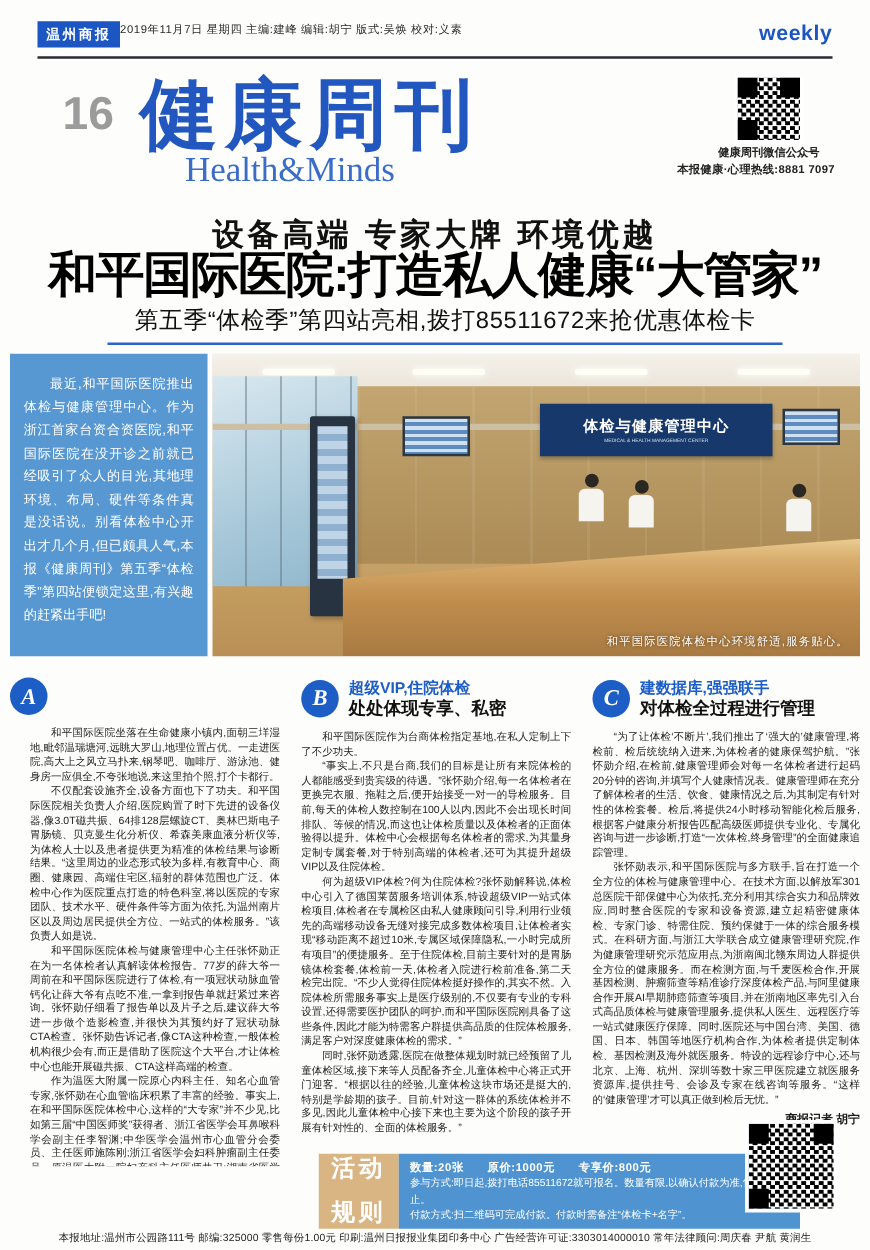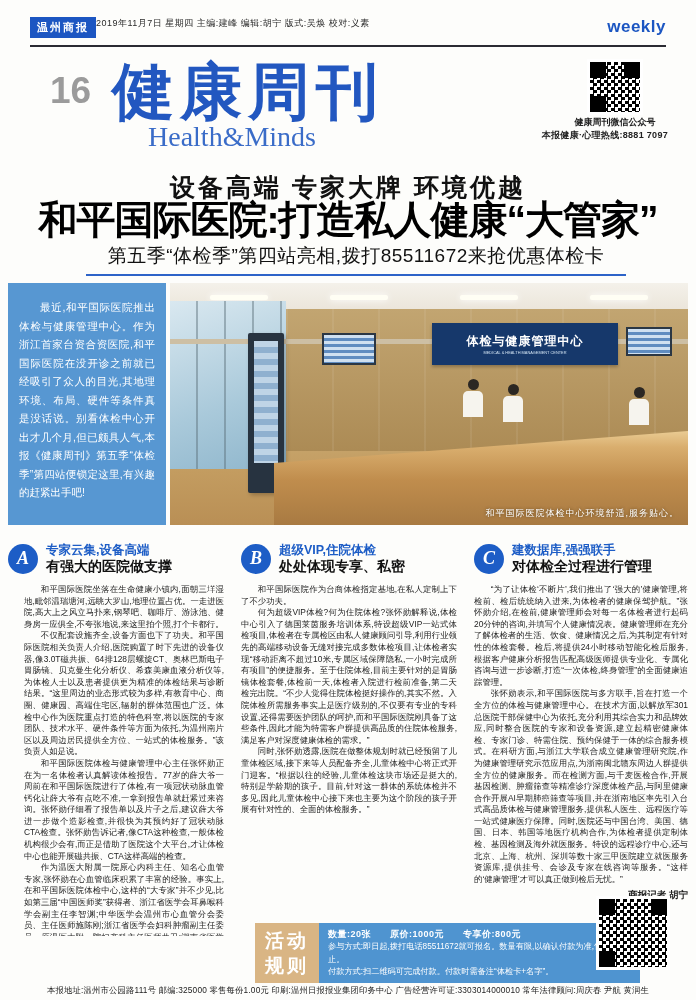--- a/index.html
+++ b/index.html
@@ -85,21 +85,21 @@
              font-family:"Liberation Serif","DejaVu Serif",serif;}
   .sec-t1{color:#1d5dc6;font-weight:bold;font-size:12.5px;line-height:16px;}
   .sec-t2{color:#111;font-weight:bold;font-size:14px;line-height:17px;}
   .sec-body{font-size:8.4px;line-height:11.6px;text-align:justify;color:#1d1d1d;overflow:hidden;}
   .sec-body p{margin:0;text-indent:2em;}
   .body-a{height:352px;margin-left:16px;} .body-b{height:330px;} .body-c{height:300px;}
   .byline{text-align:right;font-weight:bold;font-size:9.5px;margin-top:5px;}
 
   
   .act-label{left:255px;top:923px;width:64px;height:60px;background:#d9b584;color:#fff;
-             display:flex;flex-direction:column;align-items:center;justify-content:center;
+             display:flex;flex-direction:column;align-items:center;justify-content:space-between;
              font-size:19px;font-weight:bold;letter-spacing:3px;line-height:25px;}
   .act-box{left:319px;top:923px;width:321px;height:60px;background:#4f94d0;color:#fff;
            font-size:8.2px;line-height:12.8px;padding:5px 9px;box-sizing:border-box;}
   .act-line1{font-weight:bold;font-size:9px;letter-spacing:.5px;}
   .qr-bottom{left:599px;top:899px;width:68px;height:68px;}
 
   
   .footer{left:0;bottom:4px;width:100%;text-align:center;font-size:8.3px;color:#222;letter-spacing:.2px;}
 </style>
 </head>
@@ -156,43 +156,40 @@
       <div class="head"></div>
       <div class="torso"></div>
     </div>
   <div class="abs ph-desk"></div>
   <div class="abs ph-caption">和平国际医院体检中心环境舒适,服务贴心。</div>
 </div>
 
 <div class="abs col col-a">
   <div class="sec-head">
     <div class="sec-badge">A</div>
-    <div>
-      <div class="sec-t1">专家云集,设备高端</div>
-      <div class="sec-t2">有强大的医院做支撑</div>
-    </div>
   </div>
   <div class="sec-body body-a">
     <p>和平国际医院坐落在生命健康小镇内,面朝三垟湿地,毗邻温瑞塘河,远眺大罗山,地理位置占优。一走进医院,高大上之风立马扑来,钢琴吧、咖啡厅、游泳池、健身房一应俱全,不夸张地说,来这里拍个照,打个卡都行。</p>
     <p>不仅配套设施齐全,设备方面也下了功夫。和平国际医院相关负责人介绍,医院购置了时下先进的设备仪器,像3.0T磁共振、64排128层螺旋CT、奥林巴斯电子胃肠镜、贝克曼生化分析仪、希森美康血液分析仪等,为体检人士以及患者提供更为精准的体检结果与诊断结果。“这里周边的业态形式较为多样,有教育中心、商圈、健康园、高端住宅区,辐射的群体范围也广泛。体检中心作为医院重点打造的特色科室,将以医院的专家团队、技术水平、硬件条件等方面为依托,为温州南片区以及周边居民提供全方位、一站式的体检服务。”该负责人如是说。</p>
     <p>和平国际医院体检与健康管理中心主任张怀勋正在为一名体检者认真解读体检报告。77岁的薛大爷一周前在和平国际医院进行了体检,有一项冠状动脉血管钙化让薛大爷有点吃不准,一拿到报告单就赶紧过来咨询。张怀勋仔细看了报告单以及片子之后,建议薛大爷进一步做个造影检查,并很快为其预约好了冠状动脉CTA检查。张怀勋告诉记者,像CTA这种检查,一般体检机构很少会有,而正是借助了医院这个大平台,才让体检中心也能开展磁共振、CTA这样高端的检查。</p>
     <p>作为温医大附属一院原心内科主任、知名心血管专家,张怀勋在心血管临床积累了丰富的经验。事实上,在和平国际医院体检中心,这样的“大专家”并不少见,比如第三届“中国医师奖”获得者、浙江省医学会耳鼻喉科学会副主任李智渊;中华医学会温州市心血管分会委员、主任医师施陈刚;浙江省医学会妇科肿瘤副主任委员、原温医大附一院妇产科主任医师共卫;湖南省医学会放射分会委员、和平国际医院影像中心主任医师王建军;南京军区感染专业委员会委员、副主任医师胡振平。据介绍,体检中心的主检医师中,拥有副高以上职称的差不多占到了一半。</p>
   </div>
 </div>
 
 <div class="abs col col-b">
   <div class="sec-head">
     <div class="sec-badge">B</div>
     <div>
       <div class="sec-t1">超级VIP,住院体检</div>
       <div class="sec-t2">处处体现专享、私密</div>
     </div>
   </div>
   <div class="sec-body body-b">
     <p>和平国际医院作为台商体检指定基地,在私人定制上下了不少功夫。</p>
+    <p>“事实上,不只是台商,我们的目标是让所有来院体检的人都能感受到贵宾级的待遇。”张怀勋介绍,每一名体检者在更换完衣服、拖鞋之后,便开始接受一对一的导检服务。目前,每天的体检人数控制在100人以内,因此不会出现长时间排队、等候的情况,而这也让体检质量以及体检者的正面体验得以提升。体检中心会根据每名体检者的需求,为其量身定制专属套餐,对于特别高端的体检者,还可为其提升超级VIP以及住院体检。</p>
     <p>何为超级VIP体检?何为住院体检?张怀勋解释说,体检中心引入了德国莱茵服务培训体系,特设超级VIP一站式体检项目,体检者在专属检区由私人健康顾问引导,利用行业领先的高端移动设备无缝对接完成多数体检项目,让体检者实现“移动距离不超过10米,专属区域保障隐私,一小时完成所有项目”的便捷服务。至于住院体检,目前主要针对的是胃肠镜体检套餐,体检前一天,体检者入院进行检前准备,第二天检完出院。“不少人觉得住院体检挺好操作的,其实不然。入院体检所需服务事实上是医疗级别的,不仅要有专业的专科设置,还得需要医护团队的呵护,而和平国际医院刚具备了这些条件,因此才能为特需客户群提供高品质的住院体检服务,满足客户对深度健康体检的需求。”</p>
     <p>同时,张怀勋透露,医院在做整体规划时就已经预留了儿童体检区域,接下来等人员配备齐全,儿童体检中心将正式开门迎客。“根据以往的经验,儿童体检这块市场还是挺大的,特别是学龄期的孩子。目前,针对这一群体的系统体检并不多见,因此儿童体检中心接下来也主要为这个阶段的孩子开展有针对性的、全面的体检服务。”</p>
   </div>
 </div>
 
 <div class="abs col col-c">
   <div class="sec-head">
     <div class="sec-badge">C</div>
     <div>
       <div class="sec-t1">建数据库,强强联手</div>

